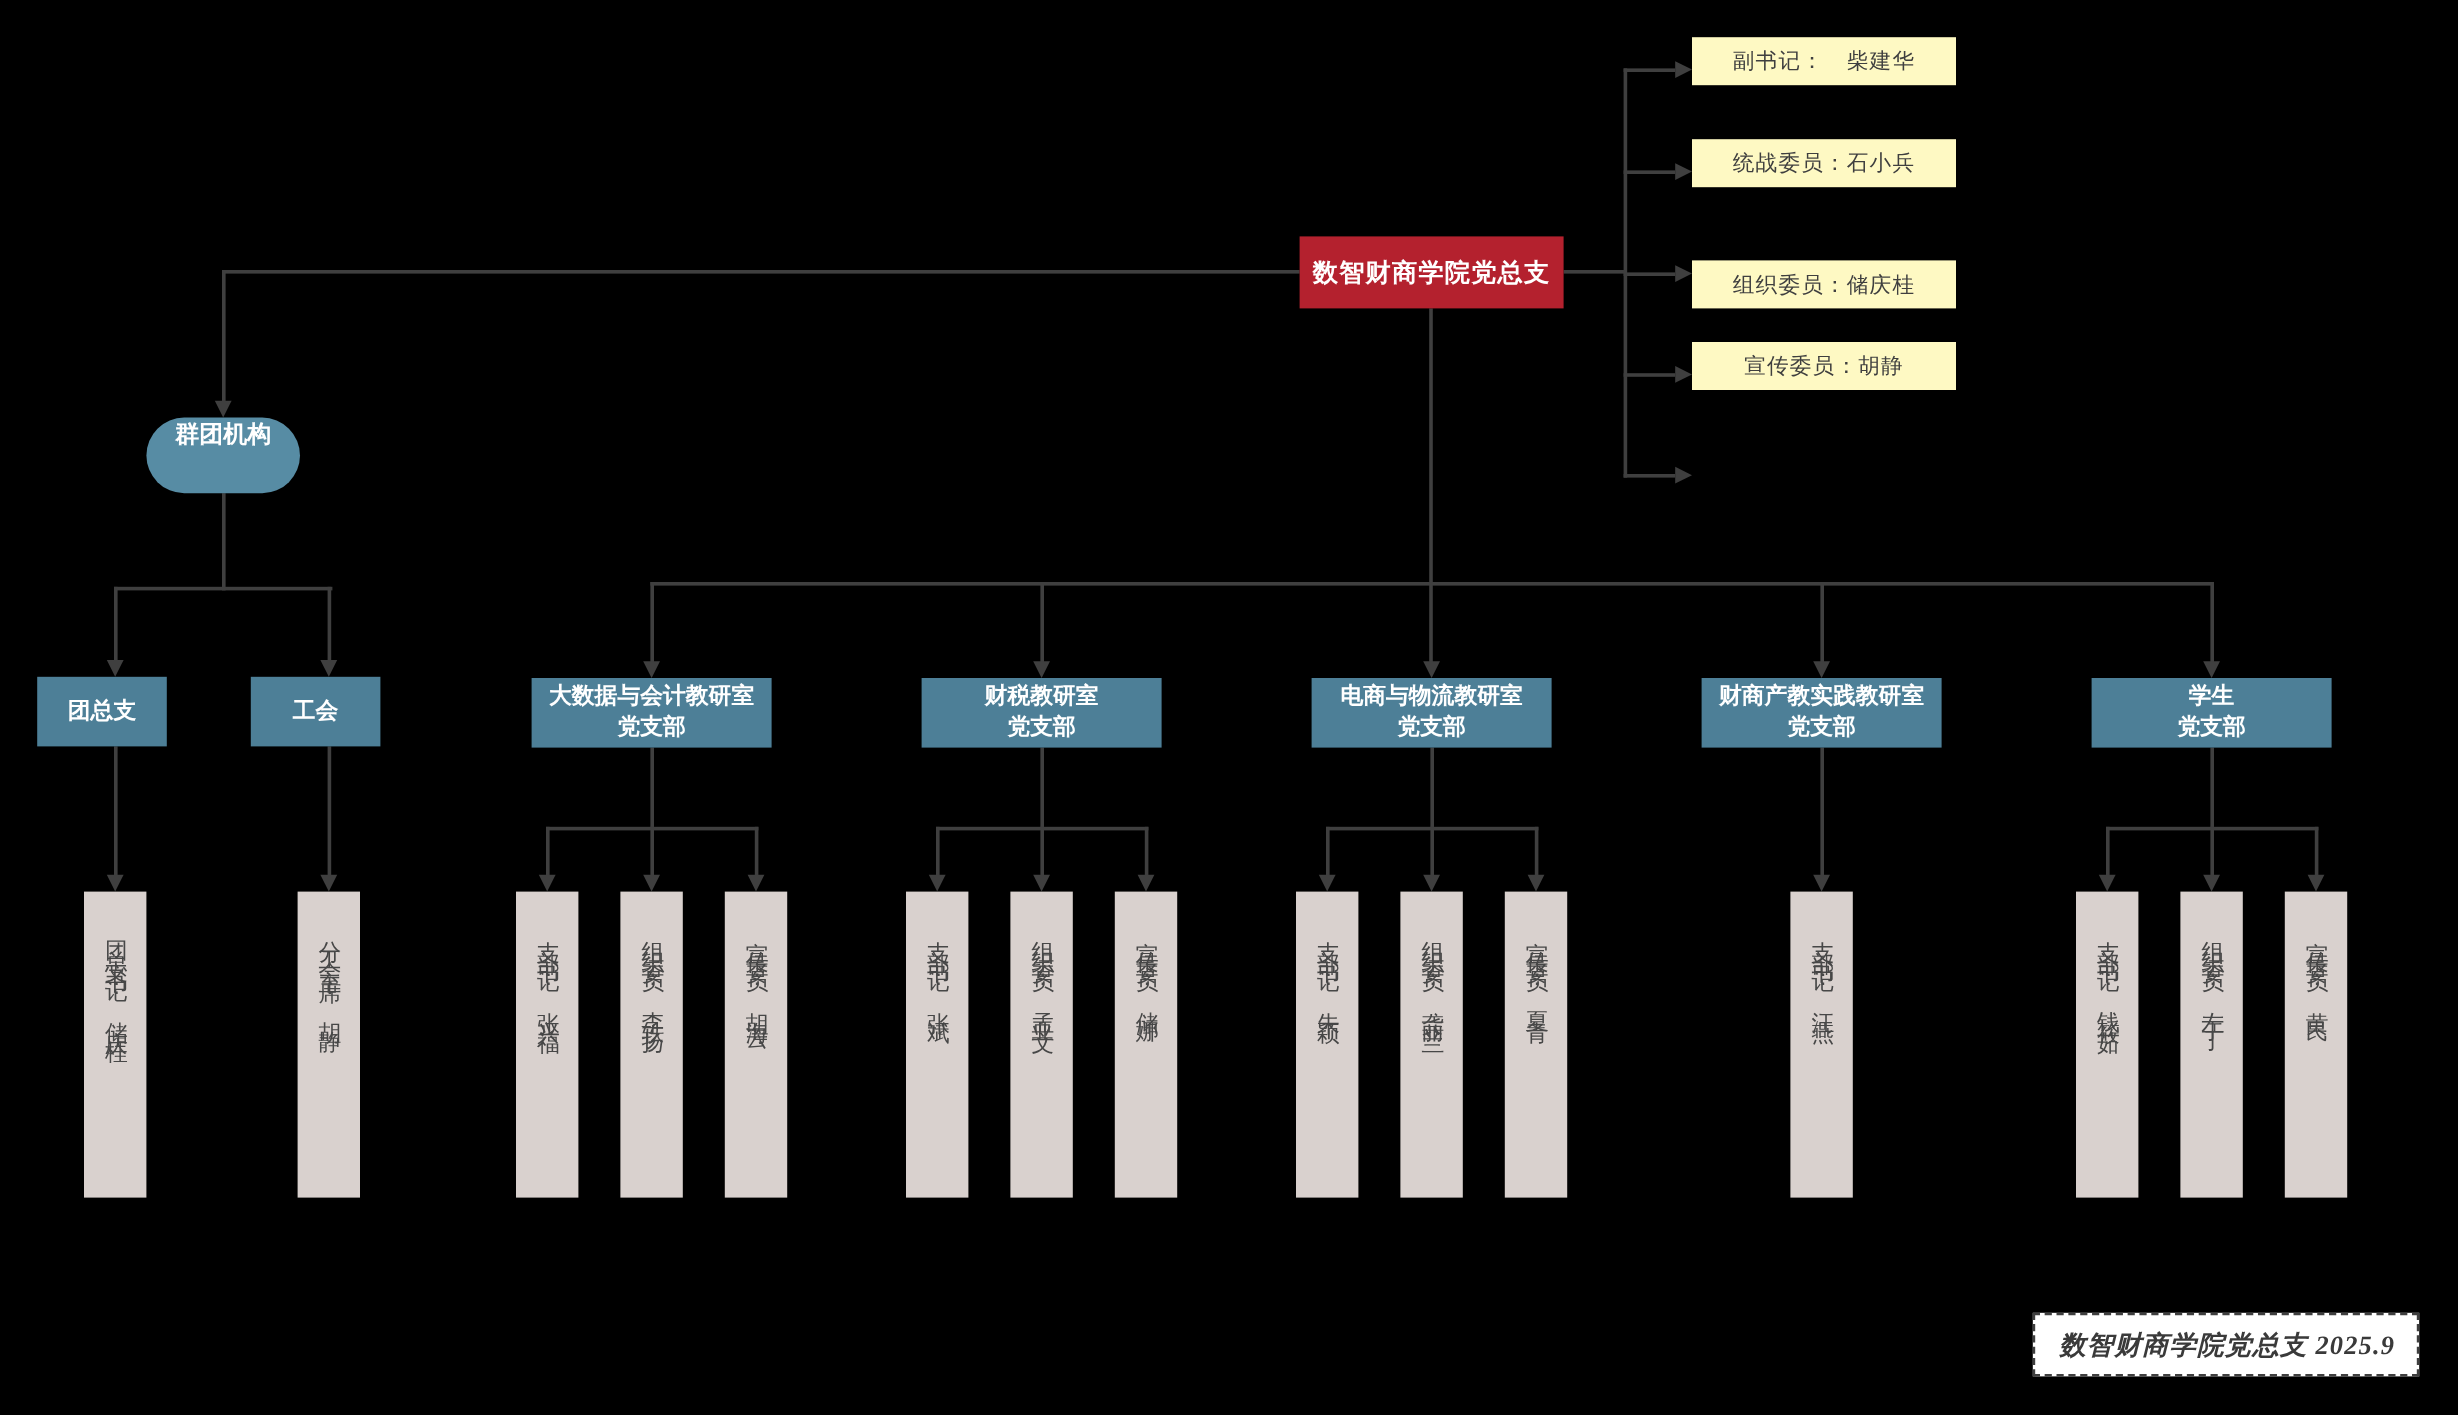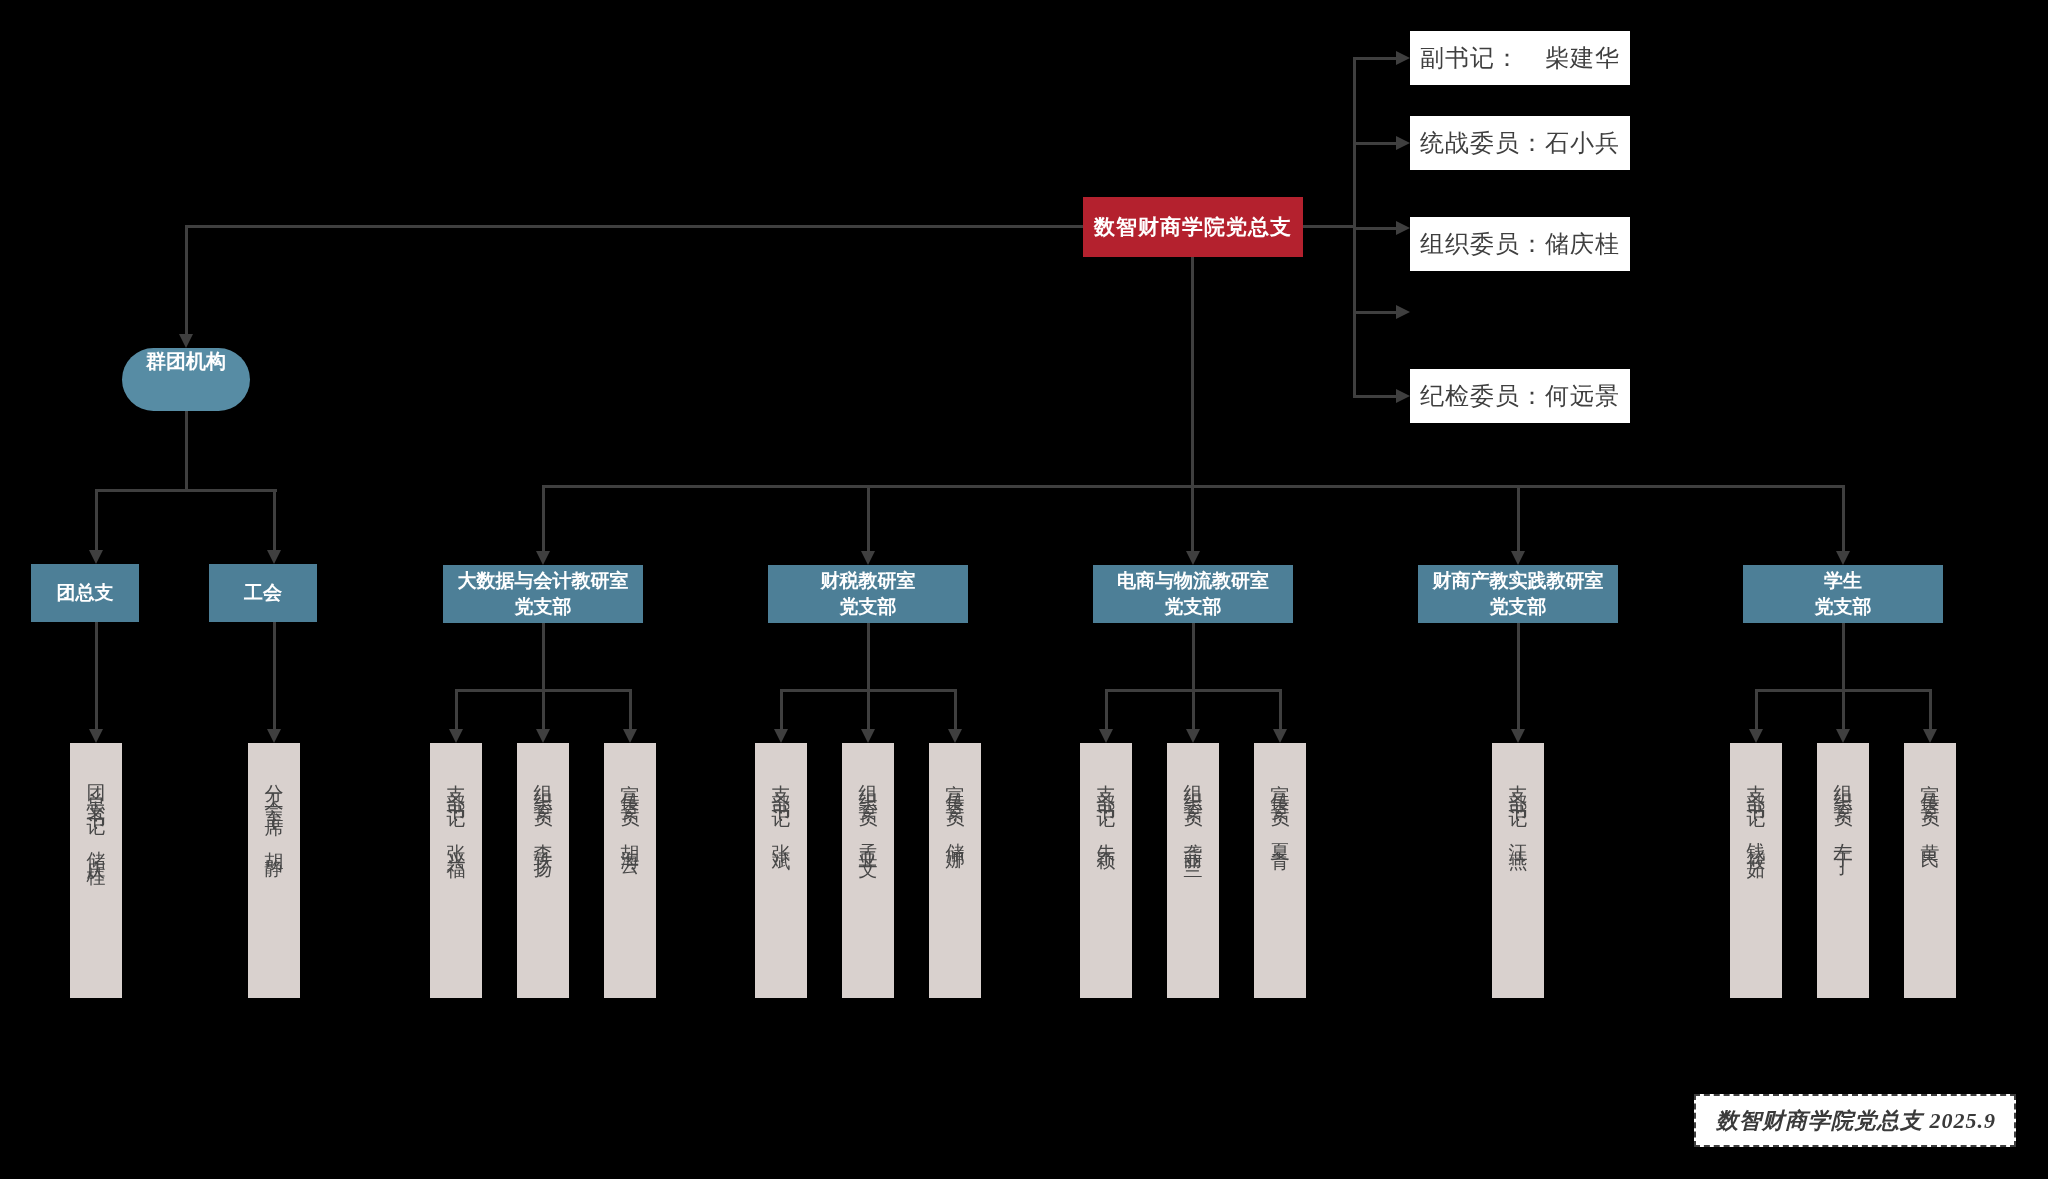--- a/index.html
+++ b/index.html
@@ -11,22 +11,22 @@
   .adown{position:absolute;width:0;height:0;
     border-left:7px solid transparent;border-right:7px solid transparent;border-top:14px solid #3f3f3f;}
   .aright{position:absolute;width:0;height:0;
     border-top:7px solid transparent;border-bottom:7px solid transparent;border-left:14px solid #3f3f3f;}
   .rootbox{
     position:absolute;left:1083px;top:197px;width:220px;height:60px;background:#b4212e;
     color:#fff;font-size:21px;font-weight:bold;display:flex;align-items:center;justify-content:center;
     letter-spacing:1px;
   }
   .combox{
-    position:absolute;left:1410px;width:220px;height:54px;background:#ffffff;color:#3f3f3f;
-    font-size:24px;display:flex;align-items:center;justify-content:center;letter-spacing:1px;
+    position:absolute;left:1410px;width:220px;height:40px;background:#fef9c3;color:#3f3f3f;
+    font-size:18px;display:flex;align-items:center;justify-content:center;letter-spacing:1px;
   }
   .pill{
     position:absolute;left:122px;top:348px;width:128px;height:63px;background:#578ca4;border-radius:32px;
     color:#fff;font-size:20px;font-weight:bold;display:flex;align-items:flex-start;justify-content:center;
   }
   .teal{
     position:absolute;top:565px;height:58px;background:#4d7f97;color:#fff;font-size:19px;font-weight:bold;
     display:flex;flex-direction:column;align-items:center;justify-content:center;line-height:1.35;
   }
   .teal.small{width:108px;}
@@ -135,22 +135,22 @@
 
   <div class="combox" style="top:31px;">
       <span>副书记：　柴建华</span>
     </div>
   <div class="combox" style="top:116px;">
       <span>统战委员：石小兵</span>
     </div>
   <div class="combox" style="top:201px;margin-top:16px;">
       <span>组织委员：储庆桂</span>
     </div>
-  <div class="combox" style="top:369px;">
-      <span>纪检委员：何远景</span>
+  <div class="combox" style="top:285px;">
+      <span>宣传委员：胡静</span>
     </div>
 
   <div class="pill">
     <span>群团机构</span>
   </div>
 
   <div class="teal small" style="left:31px;top:564px;">
       <div>团总支</div>
     </div>
   <div class="teal small" style="left:209px;top:564px;">

